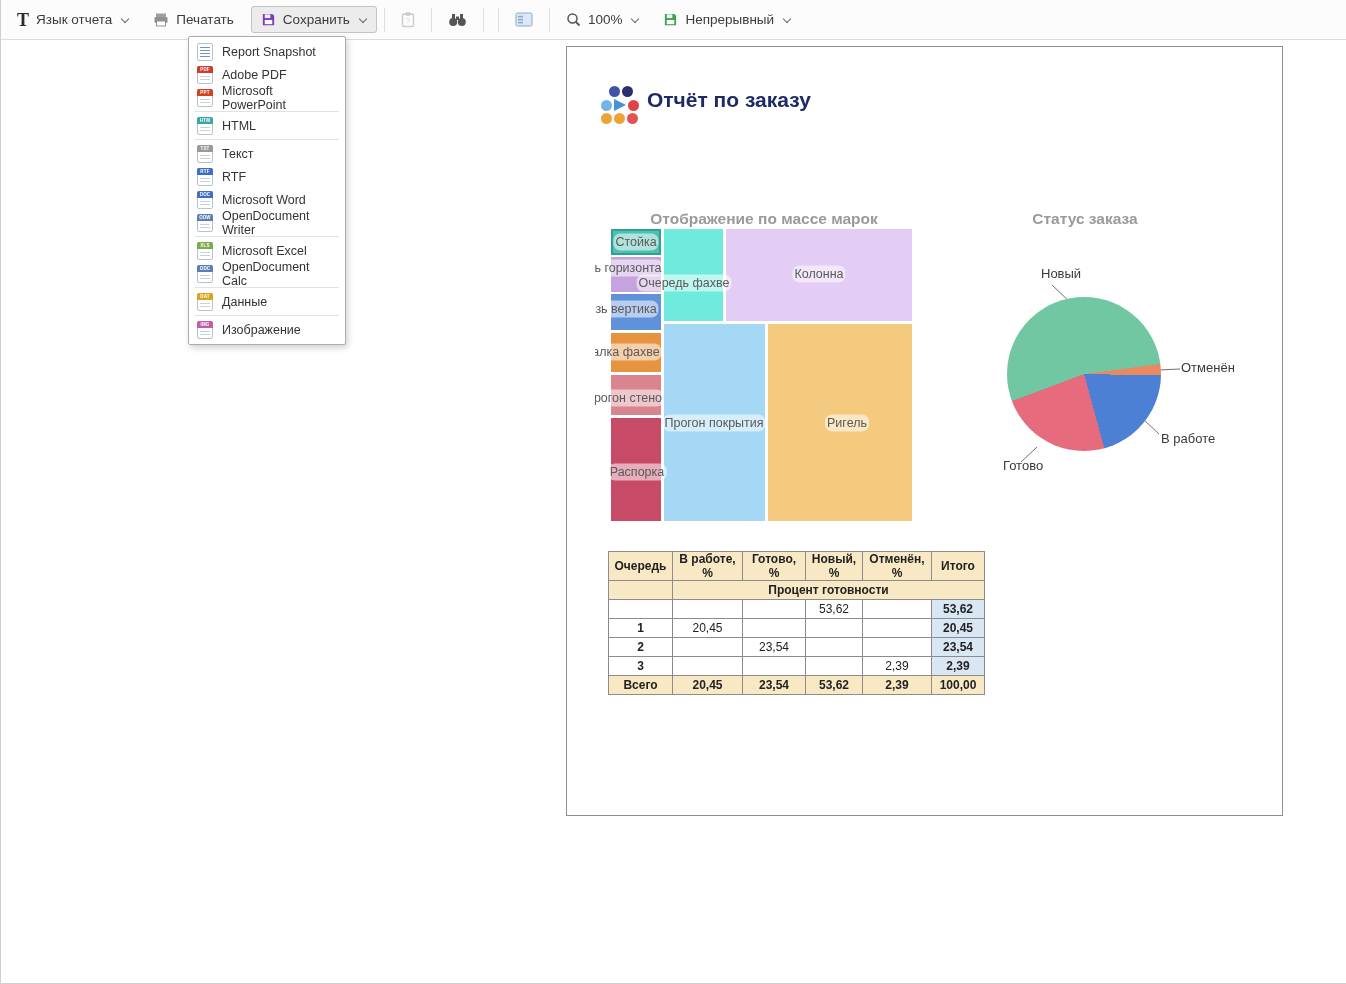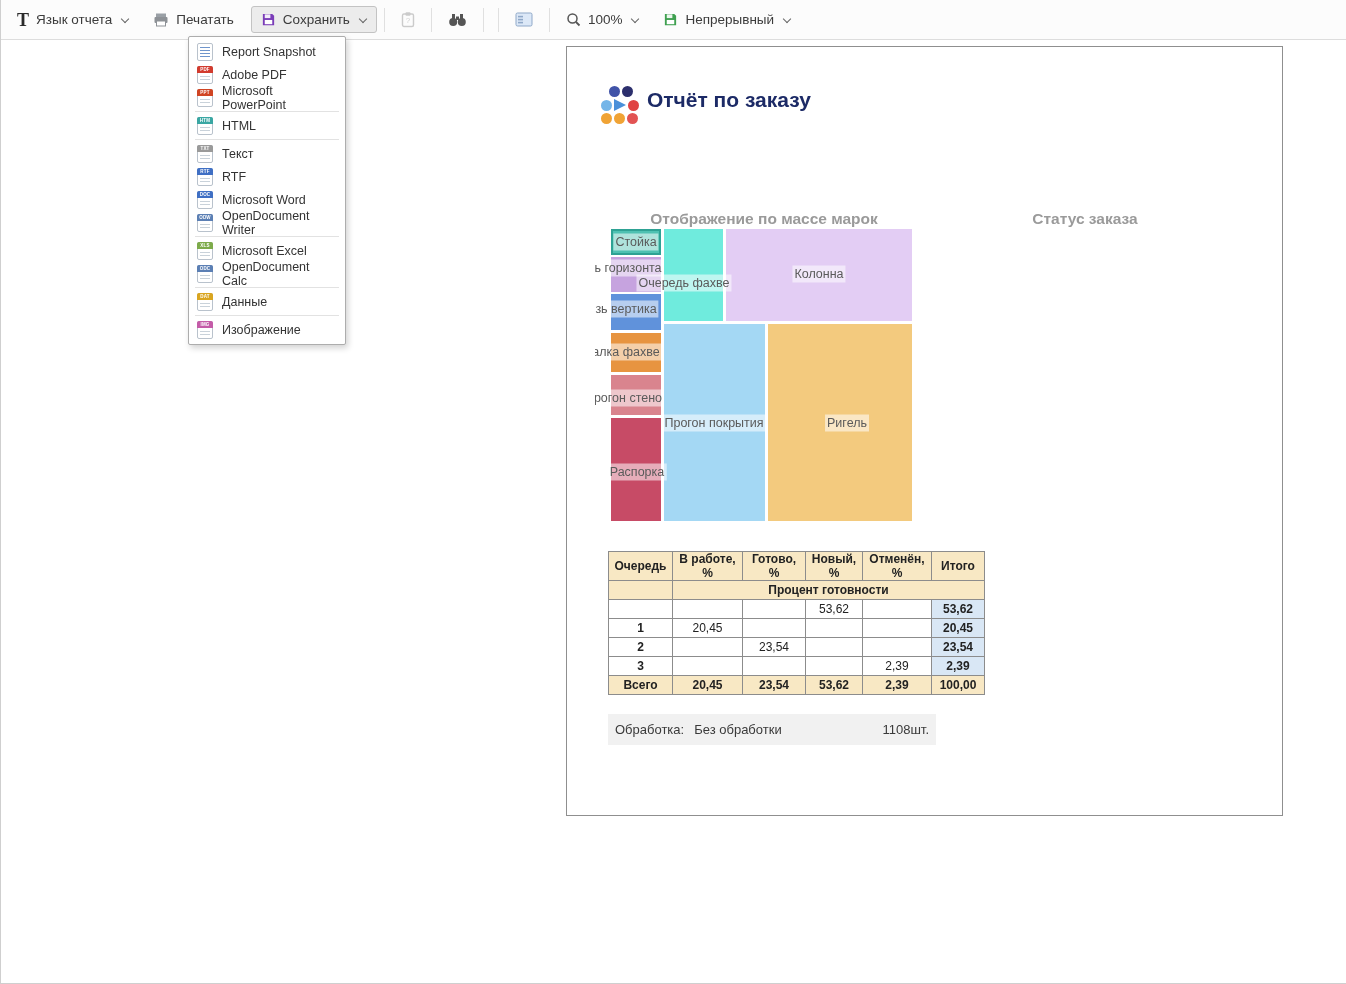--- a/index.html
+++ b/index.html
@@ -46,21 +46,21 @@
   
   .logo{left:34px;top:39px;width:44px;height:38px;}
   .logo .row{display:flex;gap:2px;margin-bottom:2px;align-items:center;}
   .dot{width:11px;height:11px;border-radius:50%;flex:none;}
   .arrow-r{width:0;height:0;border-top:6px solid transparent;border-bottom:6px solid transparent;border-left:12px solid #4a90d9;}
 
   
   .treemap{left:28px;top:178px;width:318px;height:300px;overflow:hidden;}
   .tm-block{position:absolute;box-sizing:border-box;}
   .tm-label{position:absolute;transform:translate(-50%,-50%);white-space:nowrap;font-size:12.5px;color:#5a5a5a;
-            background:rgba(255,255,255,.55);padding:1px 2px;line-height:15px;}
+            background:rgba(255,255,255,.55);padding:1px 2px;line-height:15px;border-radius:7px;}
 
   
   .piec{left:424px;top:214px;width:250px;height:220px;}
   .pie-circle{position:absolute;left:16px;top:36px;width:154px;height:154px;border-radius:50%;}
   .pie-label{position:absolute;font-size:13px;color:#3a3a3a;white-space:nowrap;}
   .pie-lines{position:absolute;left:0;top:0;}
 
   
   .rtable{left:41px;top:504px;border-collapse:collapse;color:#222;}
   .rtable td{border:1px solid #8c8c8c;height:19px;font-size:12px;text-align:center;padding:0 3px;box-sizing:border-box;}
@@ -293,20 +293,33 @@
       <span class="tm-label" style="left: 31px; top: 127px;">алка фахве</span>
       <span class="tm-label" style="left: 33px; top: 173px;">рогон стено</span>
       <span class="tm-label" style="left: 42px; top: 247px;">Распорка</span>
       <span class="tm-label" style="left: 89px; top: 58px;">Очередь фахве</span>
       <span class="tm-label" style="left: 224px; top: 49px;">Колонна</span>
       <span class="tm-label" style="left: 119px; top: 198px;">Прогон покрытия</span>
       <span class="tm-label" style="left: 252px; top: 198px;">Ригель</span>
     </div>
 
   <div class="abs chart-title" style="left:518px;top:163px;">Статус заказа</div>
+  <div class="abs piec" id="piec">
+    <svg class="pie-lines" id="pie-lines" width="250" height="220">
+        <line x1="61" y1="24" x2="81" y2="43" stroke="#707070" stroke-width="1"></line>
+        <line x1="167" y1="109" x2="189" y2="108" stroke="#707070" stroke-width="1"></line>
+        <line x1="152" y1="158" x2="168" y2="173" stroke="#707070" stroke-width="1"></line>
+        <line x1="46" y1="186" x2="30" y2="201" stroke="#707070" stroke-width="1"></line>
+      </svg>
+    <div class="pie-circle" id="pie-circle" style="background: conic-gradient(from 82.5deg, rgb(233, 137, 96) 0deg, rgb(233, 137, 96) 8.604deg, rgb(76, 128, 213) 8.604deg, rgb(76, 128, 213) 82.224deg, rgb(229, 107, 125) 82.224deg, rgb(229, 107, 125) 166.968deg, rgb(112, 199, 162) 166.968deg, rgb(112, 199, 162) 360deg);"></div>
+  <span class="pie-label" style="left: 50px; top: 5px;">Новый</span>
+      <span class="pie-label" style="left: 190px; top: 99px;">Отменён</span>
+      <span class="pie-label" style="left: 170px; top: 170px;">В работе</span>
+      <span class="pie-label" style="left: 12px; top: 197px;">Готово</span>
+    </div>
 
   <table class="abs rtable">
     <colgroup>
         <col style="width:64px">
         <col style="width:70px">
         <col style="width:63px">
         <col style="width:57px">
         <col style="width:69px">
         <col style="width:53px">
       </colgroup>
@@ -359,20 +372,15 @@
           <td class="cream b">Всего</td>
           <td class="cream b">20,45</td>
           <td class="cream b">23,54</td>
           <td class="cream b">53,62</td>
           <td class="cream b">2,39</td>
           <td class="cream b">100,00</td>
         </tr>
       </tbody>
   </table>
 
-  <div class="abs procbar">
-    <span>Обработка:</span>
-    <span class="proc-val">Без обработки</span>
-    <span class="proc-count">1108шт.</span>
-  </div>
 </div>
 
 <div class="frame"></div>
 
 </body></html>

